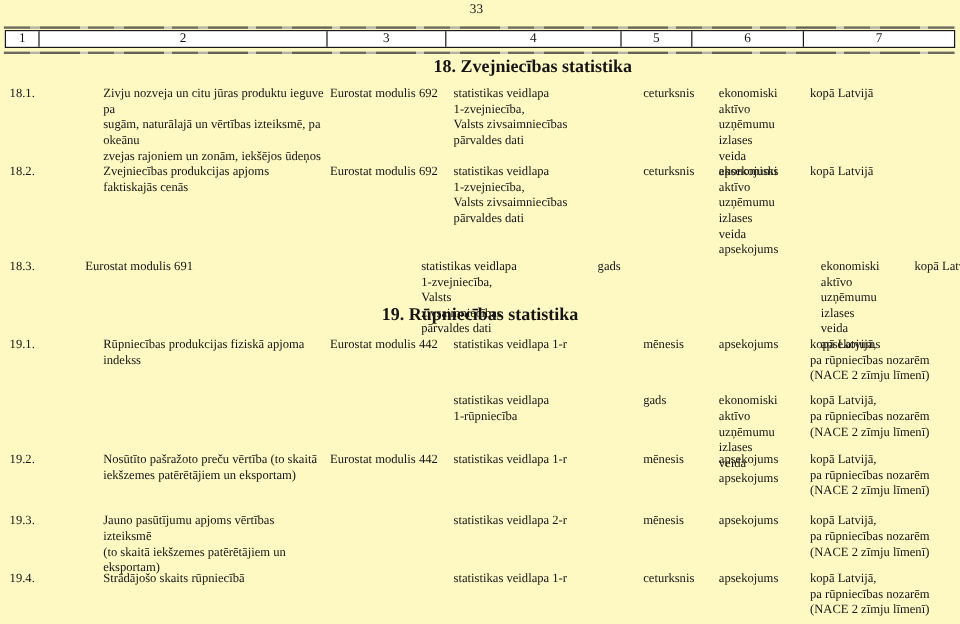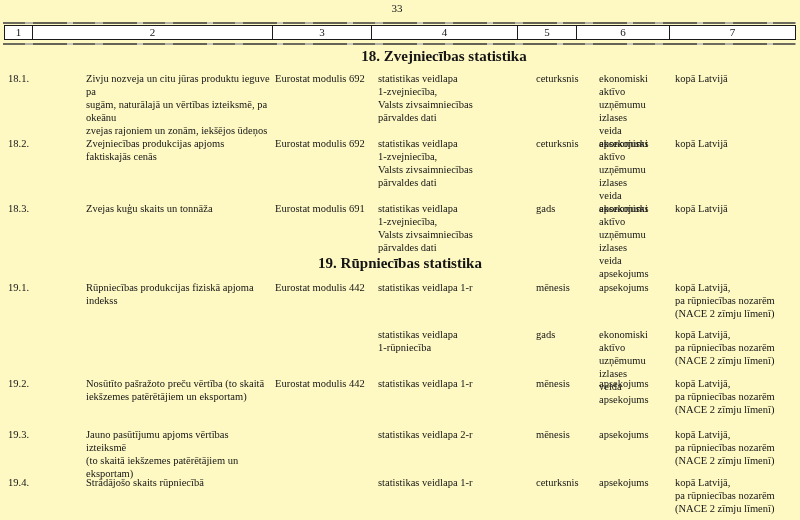--- a/index.html
+++ b/index.html
@@ -41,21 +41,21 @@
   .cell { white-space:pre-line; }
   .c1 { padding-left:3px; }
   .c2 { padding-left:5px; padding-right:3px;margin-left:48px; }
   .c3 { padding-left:2px;font-family:Liberation Serif, serif; }
   .c4 { padding-left:6px; }
   .c5 { padding-left:2px;margin-left:16px; }
   .c6 { padding-left:3px;margin-left:19px; }
   .c7 { padding-left:5px; }
   .r0 { top:72px; }
   .r1 { top:137px; }
-  .r2 { top:202px; }
+  .r2 { top:216px;gap:36px; }
   .r3 { top:281px; }
   .r4 { top:328px; }
   .r5 { top:377px; }
   .r6 { top:428px; }
   .r7 { top:476px; }
 </style>
 </head>
 <body>
 
 <div class="page">
@@ -105,21 +105,20 @@
 pārvaldes dati</div>
     <div class="cell c5">ceturksnis</div>
     <div class="cell c6">ekonomiski aktīvo
 uzņēmumu izlases
 veida apsekojums</div>
     <div class="cell c7">kopā Latvijā</div>
   </div>
 
   <div class="row r2">
     <div class="cell c1">18.3.</div>
-    <div class="cell c2">Zvejas kuģu skaits un tonnāža</div>
     <div class="cell c3">Eurostat modulis 691</div>
     <div class="cell c4">statistikas veidlapa
 1-zvejniecība,
 Valsts zivsaimniecības
 pārvaldes dati</div>
     <div class="cell c5">gads</div>
     <div class="cell c6">ekonomiski aktīvo
 uzņēmumu izlases
 veida apsekojums</div>
     <div class="cell c7">kopā Latvijā</div>

